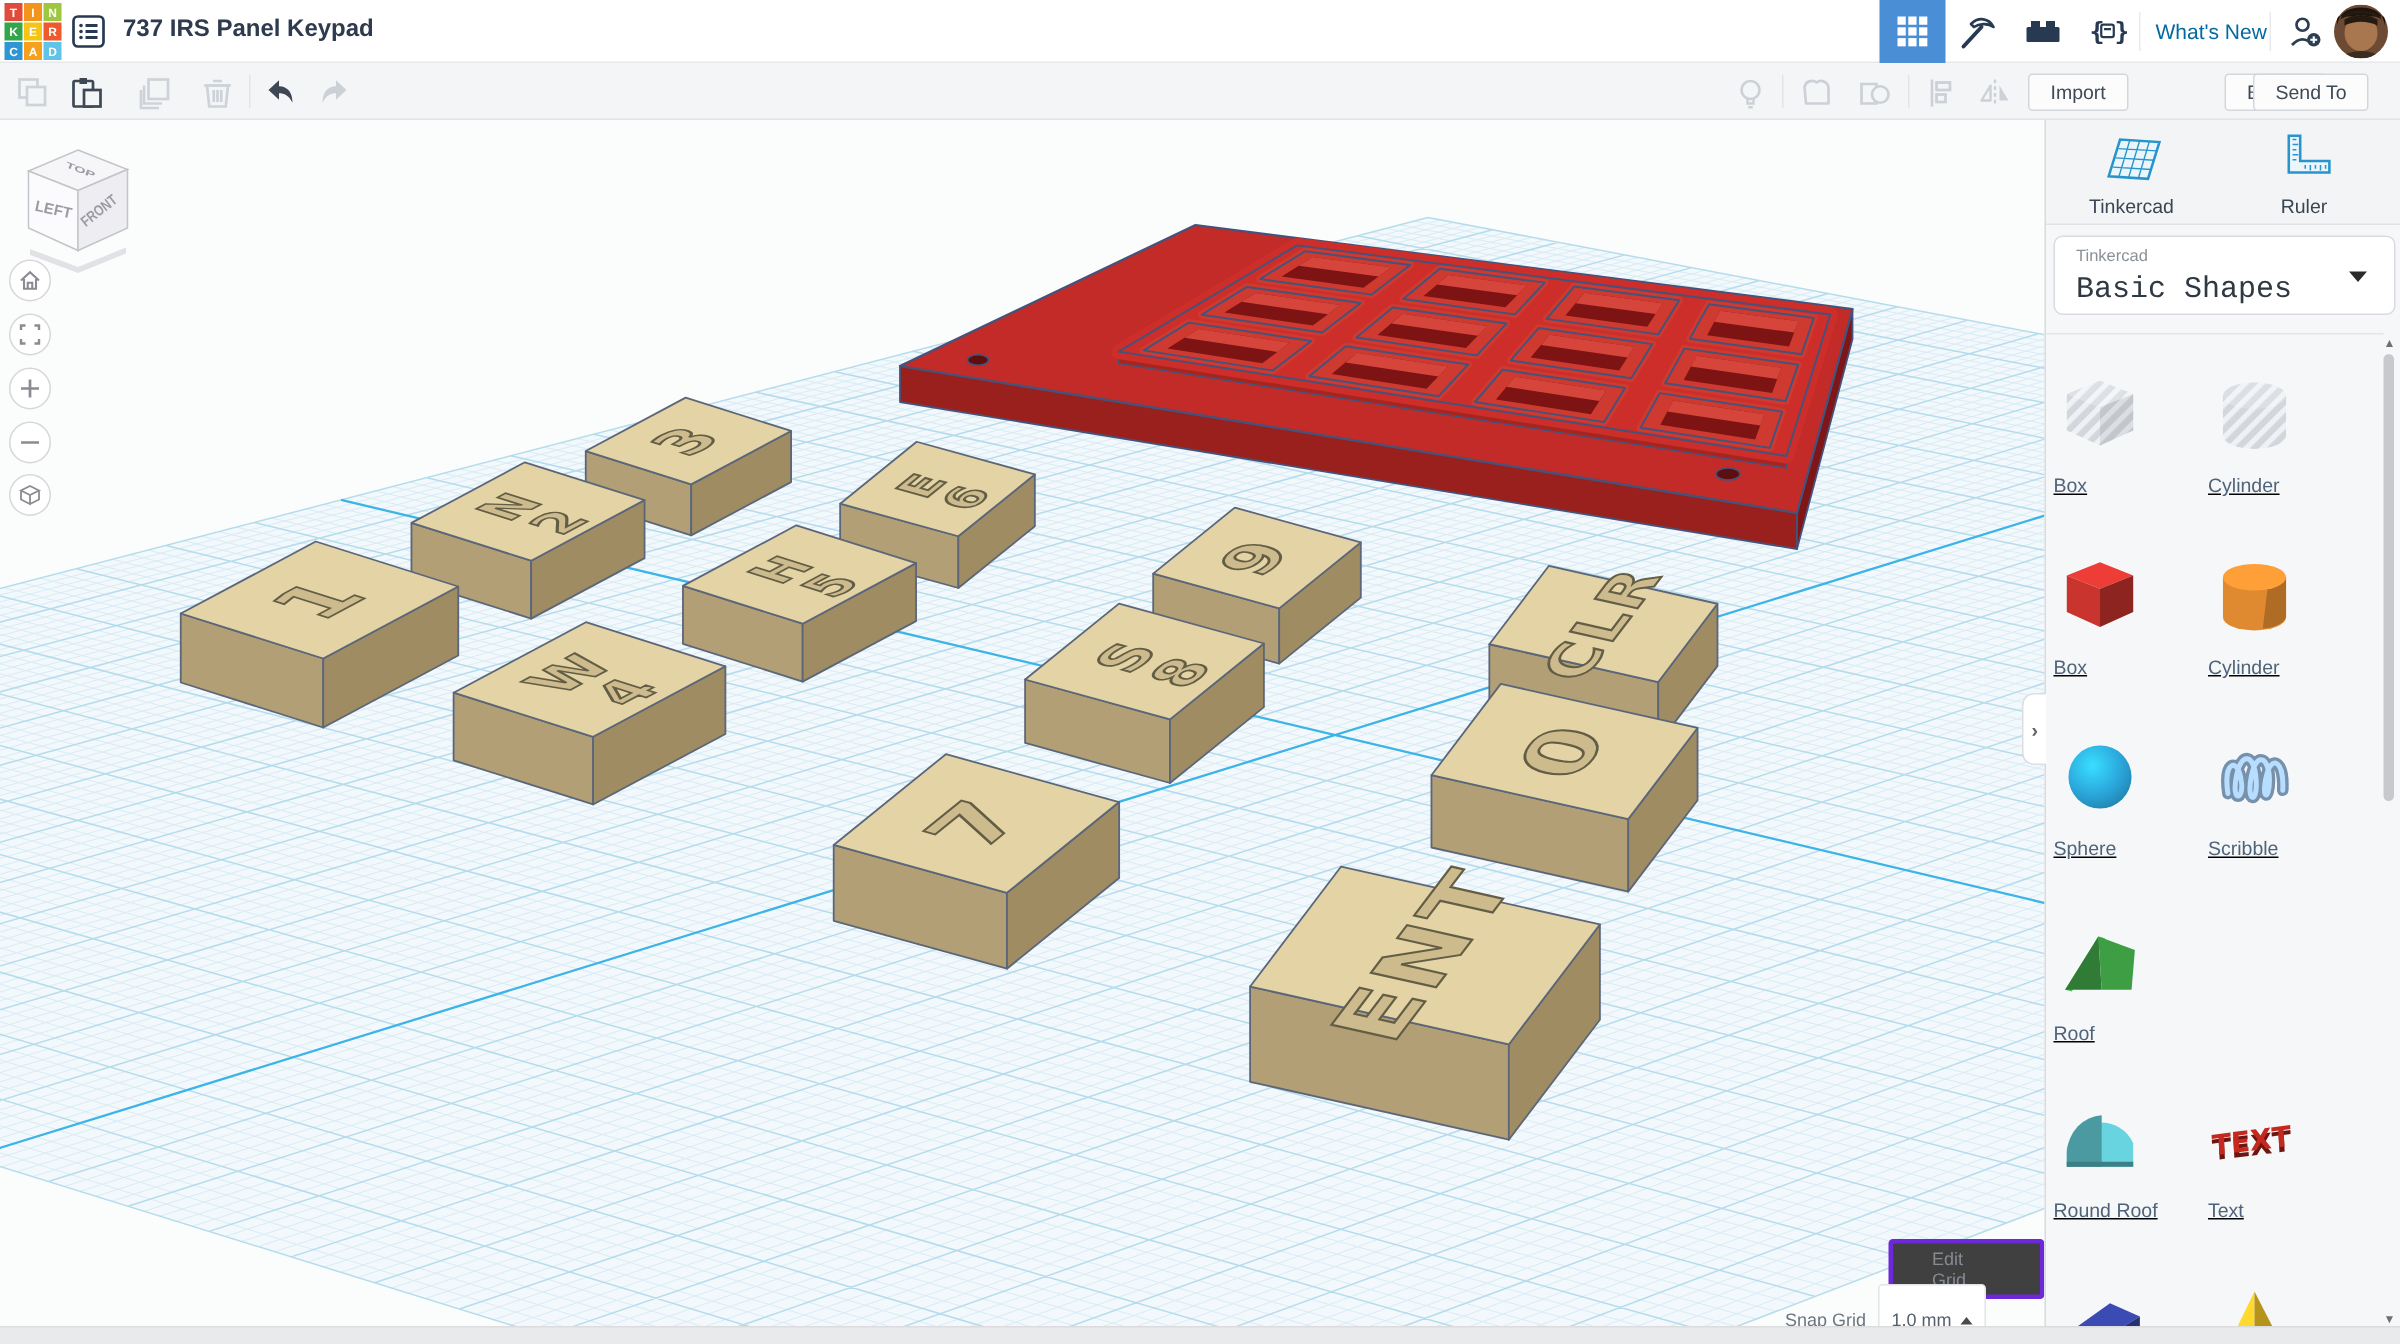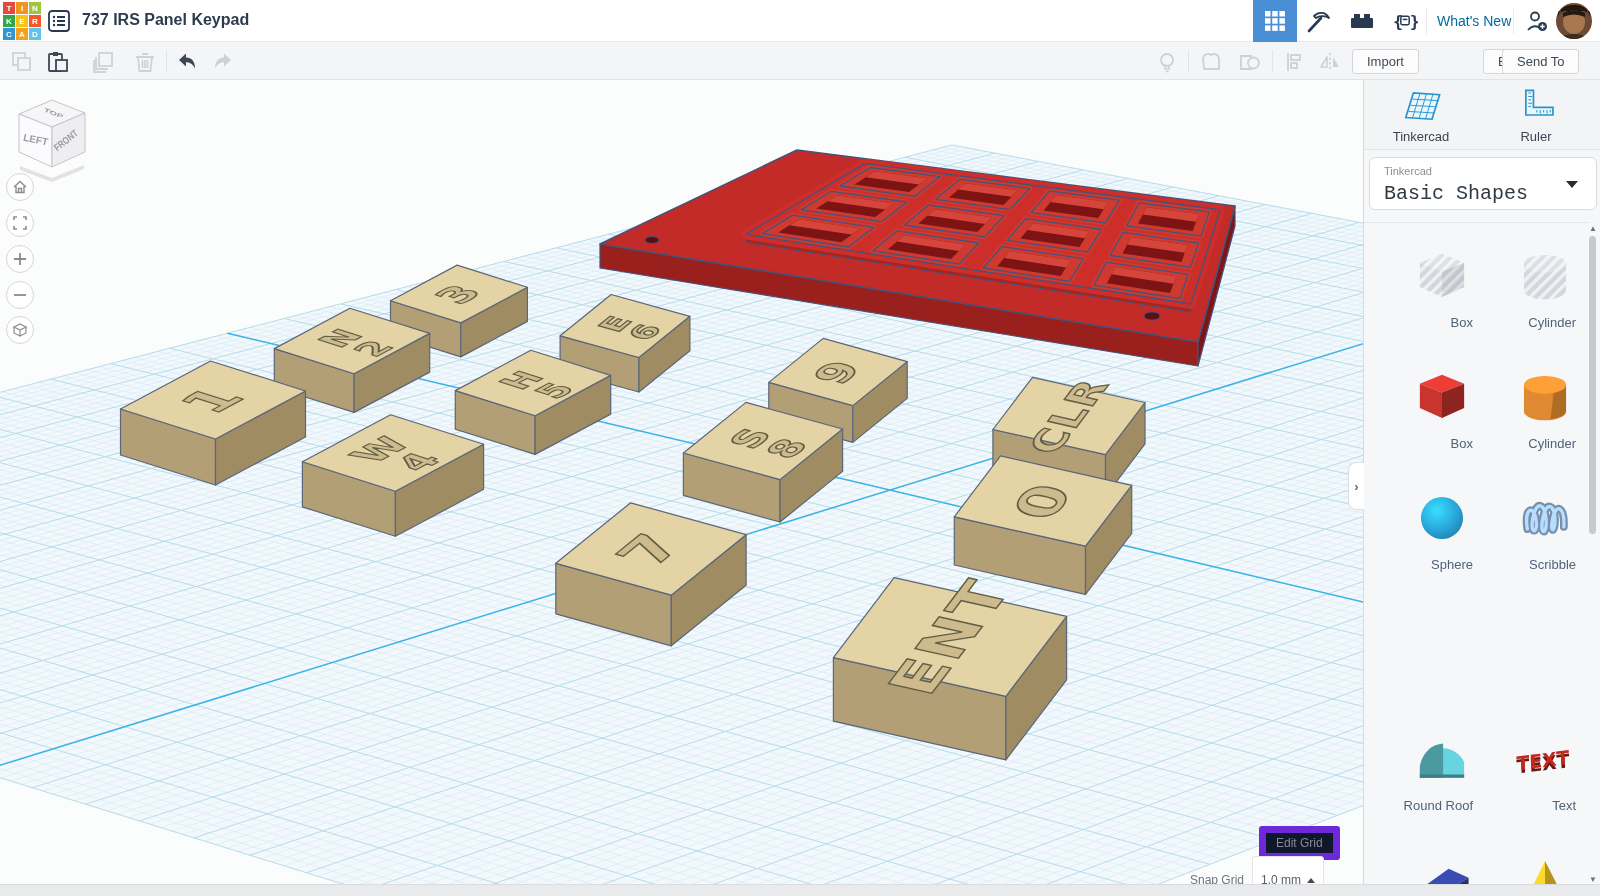--- a/index.html
+++ b/index.html
@@ -21,37 +21,37 @@
   #toolbar { position:absolute; left:0; top:42px; width:1600px; height:38px; background:#f4f5f7; border-bottom:1px solid #e1e3e6; z-index:55; }
   .tb-ic { position:absolute; top:8px; width:24px; height:24px; }
   .tb-sep { position:absolute; top:8px; width:1px; height:22px; background:#e2e4e7; }
   .tb-btn { position:absolute; top:7px; height:25px; padding:4px 14px; font-size:13px; color:#3e4a56; background:#fcfcfd; border:1px solid #d3d7db; border-radius:3px; text-align:center; cursor:pointer; }
 
   
   #canvas { position:absolute; left:0; top:80px; width:1363px; height:816px; overflow:hidden; background:#fbfcfc; }
   #scene { position:absolute; left:0; top:-80px; width:1600px; height:896px; }
   #viewcube { position:absolute; left:12px; top:14px; }
   .navbtn { position:absolute; left:6px; width:28px; height:28px; border-radius:50%; background:#fff; border:1px solid #d7d7da; display:flex; align-items:center; justify-content:center; color:#8b8b92; cursor:pointer; }
-  #edit-grid-btn { position:absolute; left:1259px; top:746px; padding:3px 10px; font-size:12px; color:#848b91; background:#0f172a; border:7px solid #6d28d9; border-radius:3px; cursor:pointer; }
+  #edit-grid-btn { position:absolute; left:1259px; top:746px; padding:3px 26px; font-size:12px; color:#848b91; background:#404040; border:3px solid #6d28d9; border-radius:3px; cursor:pointer; }
   #snap-row { position:absolute; left:1190px; top:776px; display:flex; align-items:center; gap:8px; }
   #snap-label { font-size:12px; color:#6c7680; }
   #snap-value { display:flex; align-items:center; gap:6px; padding:16px 8px; font-size:12px; color:#55606a; background:#fff; border:1px solid #e2e4e7; border-radius:3px; cursor:pointer; }
   .caret-up { width:0; height:0; border-left:4px solid transparent; border-right:4px solid transparent; border-bottom:5px solid #4a4a4a; }
 
   
   #sidebar { position:absolute; left:1363px; top:80px; width:237px; height:804px; background:#f6f7f9; border-left:1px solid #d8dadd; z-index:40; }
   #tools-row { position:absolute; left:0; top:0; width:237px; height:70px; background:#f3f4f6; border-bottom:1px solid #e2e3e6; }
   .tool { position:absolute; top:6px; width:90px; text-align:center; cursor:pointer; }
   .tool-label { font-size:13px; color:#3a4654; margin-top:3px; }
   #library-box { position:absolute; left:5px; top:77px; width:228px; height:53px; background:#fff; border:1px solid #d9dbde; border-radius:6px; cursor:pointer; }
   #library-kicker { position:absolute; left:14px; top:7px; font-size:11px; color:#8a9097; }
   #library-value { position:absolute; left:14px; top:24px; font-size:20px; color:#2f3943;font-family:Liberation Mono, monospace; }
   .caret-down { position:absolute; right:18px; top:23px; width:0; height:0; border-left:6px solid transparent; border-right:6px solid transparent; border-top:7px solid #2b2b2b; }
   #shape-scroll { position:absolute; left:0; top:142px; width:225px; height:662px; overflow:hidden; border-top:1px solid #e4e5e8; }
-  .shape-cell { position:absolute; width:104px; text-align:right; cursor:pointer; }
+  .shape-cell { position:absolute; width:104px; text-align:left; cursor:pointer;text-decoration:underline; }
   .shape-label { font-size:13px; color:#4f6379; margin-top:4px; }
   #panel-scrollbar { position:absolute; right:2px; top:144px; width:10px; height:660px; }
   #scroll-thumb { position:absolute; left:1px; top:12px; width:7px; height:298px; background:#c7c9cc; border-radius:4px; }
   .scroll-arrow { position:absolute; left:0; width:10px; font-size:8px; color:#707070; text-align:center; cursor:pointer; }
   #collapse-tab { position:absolute; left:-16px; top:382px; width:16px; height:48px; background:#fff; border:1px solid #dcdee1; border-right:none; border-radius:8px 0 0 8px; display:flex; align-items:center; justify-content:center; font-size:13px; font-weight:bold; color:#666; cursor:pointer; }
 
   #bottom-strip { position:absolute; left:0; top:884px; width:1600px; height:12px; background:#e9eaeb; border-top:1px solid #dcdcde; z-index:70; }
 </style>
 </head>
 <body>
@@ -461,20 +461,25 @@
               <stop offset="0.55" stop-color="#2aa5da"></stop>
               <stop offset="1" stop-color="#1e779d"></stop>
             </radialGradient>
           </defs>
           <circle cx="28" cy="28" r="19" fill="url(#sg4)"></circle>
         </svg><div class="shape-label">Sphere</div></div>
       <div class="shape-cell" style="left: 108px; top: 264px;"><svg width="62" height="62" viewBox="0 0 56 56">
           <path d="M12 38 C9 18 18 16 20 30 C22 42 14 44 17 28 C20 12 28 14 29 30 C30 44 23 44 26 28 C29 12 37 16 37 30 C37 42 32 42 35 28 C38 14 46 18 45 36" stroke="#7790ab" stroke-width="7" fill="none" stroke-linecap="round" stroke-linejoin="round"></path>
           <path d="M12 38 C9 18 18 16 20 30 C22 42 14 44 17 28 C20 12 28 14 29 30 C30 44 23 44 26 28 C29 12 37 16 37 30 C37 42 32 42 35 28 C38 14 46 18 45 36" stroke="#b7ddff" stroke-width="3" fill="none" stroke-linecap="round" stroke-linejoin="round"></path>
         </svg><div class="shape-label">Scribble</div></div>
+      <div class="shape-cell" style="left: 5px; top: 387px;"><svg width="62" height="62" viewBox="0 0 56 56">
+          <polygon points="7,45 27,13 31,14 11,46" fill="#4ec655"></polygon>
+          <polygon points="7,45 27,13 29,45" fill="#307b35"></polygon>
+          <polygon points="27,13 49,21 47,45 29,45" fill="#3e9e44"></polygon>
+        </svg><div class="shape-label">Roof</div></div>
       <div class="shape-cell" style="left: 5px; top: 505px;"><svg width="62" height="62" viewBox="0 0 56 56">
           <path d="M8 45 L8 34 A21 20 0 0 1 48 31 L48 45 Z" fill="#67d4df"></path>
           <path d="M8 45 L8 36 A22 24 0 0 1 29 14 L29 45 Z" fill="#4b9aa2"></path>
           <path d="M8 45 L48 45 L48 42 L8 42 Z" fill="#3e7f86"></path>
         </svg><div class="shape-label">Round Roof</div></div>
       <div class="shape-cell" style="left: 108px; top: 505px;"><svg width="62" height="62" viewBox="0 0 56 56">
           <g transform="rotate(-7 28 28) skewX(-4)">
             <text x="28" y="38" text-anchor="middle" font-size="17" font-weight="900" font-family="DejaVu Sans,sans-serif" fill="#6c1611">TEXT</text>
             <text x="28" y="35" text-anchor="middle" font-size="17" font-weight="900" font-family="DejaVu Sans,sans-serif" fill="#c4281f">TEXT</text>
           </g>

